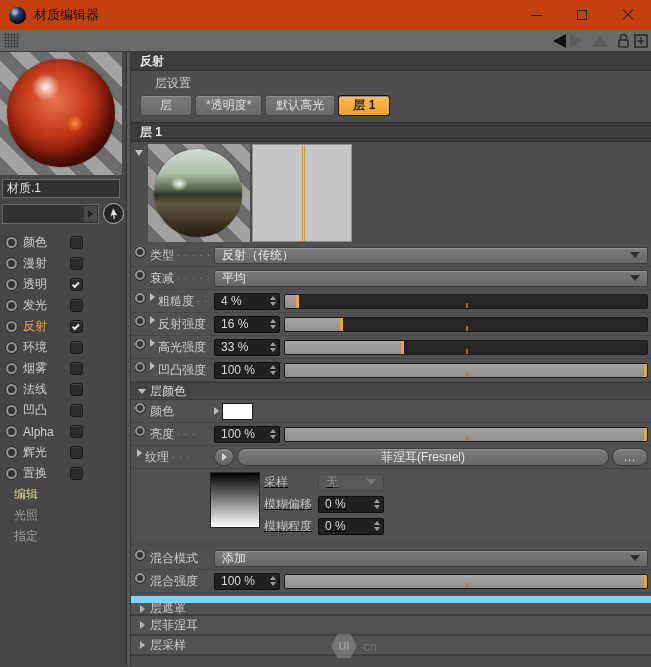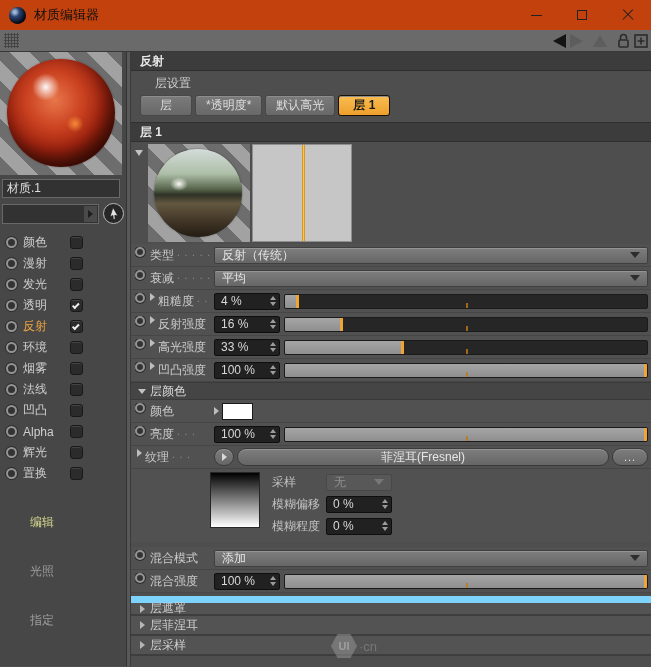--- a/index.html
+++ b/index.html
@@ -58,21 +58,21 @@
   .channel-list { margin-top:8px; }
   .channel-row { height:21px; display:flex; align-items:center; padding-left:6px; }
   .radio { width:11px; height:11px; border-radius:50%; border:2px solid #949494; background:#333;
     box-shadow:0 0 0 1px #2c2c2c; flex:none; }
   .ch-label { font-size:12px; color:#cfcfcf; margin-left:6px; width:47px; white-space:nowrap; overflow:hidden; }
   .ch-label.sel { color:#eda53f; }
   .chk { width:13px; height:13px; border-radius:3px; background:#2b2b2b; border:1px solid #191919;
     box-shadow:inset 0 1px 0 rgba(255,255,255,.12); display:flex; align-items:center; justify-content:center; }
   .tick { width:7px; height:4px; border-left:2px solid #ececec; border-bottom:2px solid #ececec;
     transform:rotate(-45deg) translate(0,-1px); }
-  .page-row { height:21px; display:flex; align-items:center; padding-left:30px; font-size:12px; color:#9d9d9d;margin-top:28px; }
+  .page-row { height:21px; display:flex; align-items:center; padding-left:14px; font-size:12px; color:#9d9d9d; }
   .page-row.hl { color:#d6d68e; }
 
   
   .sec-header { height:19px; background:#3c3c3c; border-bottom:1px solid #2f2f2f; display:flex; align-items:center;
     padding-left:9px; font-size:12px; font-weight:bold; color:#e8e8e8; }
   .lbl-row { height:24px; display:flex; align-items:center; padding-left:24px; font-size:12px; color:#cfcfcf;text-align:center; }
   .tabs { display:flex; gap:3px; padding:0 0 6px 9px; }
   .tab { min-width:52px; height:21px; padding:0 10px; border-radius:3px; font-size:12px; color:#dedede;
     background:linear-gradient(#7b7b7b,#686868); border:1px solid #474747;
     display:flex; align-items:center; justify-content:center; box-shadow:inset 0 1px 0 #8d8d8d; }
@@ -122,21 +122,21 @@
   .swatch { width:31px; height:17px; background:#fff; border:1px solid #1a1a1a; flex:none; }
   .pill { height:18px; border-radius:9px; background:linear-gradient(#7e7e7e,#666); border:1px solid #3a3a3a;
     box-shadow:inset 0 1px 0 #949494; display:flex; align-items:center; justify-content:center;
     font-size:12px; color:#e6e6e6; }
   .pill.round { width:20px; flex:none; }
   .pill.wide { flex:1; margin:0 3px; }
   .pill.more { width:36px; flex:none; font-size:11px; letter-spacing:1px; }
 
   .tex-detail { display:flex; padding:3px 3px 4px 79px; background:#515151; }
   .grad-thumb { width:50px; height:56px; background:linear-gradient(#000,#fff); border:1px solid #262626; flex:none; }
-  .tex-rows { margin-left:12px; flex:none; width:170px; }
+  .tex-rows { margin-left:4px; flex:none; width:170px;text-decoration:underline; }
   .tex-row { height:20px; margin-bottom:2px; display:flex; align-items:center; }
   .tex-lbl { width:54px; font-size:12px; color:#c0c0c0; flex:none; white-space:nowrap; }
   .tex-row .dropdown, .tex-row .spin { width:66px; flex:none; }
 
   .gap6 { height:5px; background:#4e4e4e; }
   .collapsed-row { height:20px; background:#535353; border-bottom:2px solid #3e3e3e; display:flex;
     align-items:center; padding-left:9px; font-size:12px; color:#cfcfcf; }
   .collapsed-row:first-of-type { border-top:7px solid #7dd3fc; }
   .arr-r-sm { width:0; height:0; border-top:4px solid transparent; border-bottom:4px solid transparent; border-left:5px solid #b5b5b5; margin-right:5px; }
 
@@ -208,29 +208,29 @@
             <span class="ch-label">颜色</span>
             <span class="chk"></span>
           </div>
           <div class="channel-row">
             <span class="radio"></span>
             <span class="ch-label">漫射</span>
             <span class="chk"></span>
           </div>
           <div class="channel-row">
             <span class="radio"></span>
-            <span class="ch-label">发光</span>
-            <span class="chk"></span>
-          </div>
-          <div class="channel-row">
-            <span class="radio"></span>
             <span class="ch-label">透明</span>
             <span class="chk">
               <span class="tick"></span>
             </span>
+          </div>
+          <div class="channel-row">
+            <span class="radio"></span>
+            <span class="ch-label">发光</span>
+            <span class="chk"></span>
           </div>
           <div class="channel-row">
             <span class="radio"></span>
             <span class="ch-label sel">反射</span>
             <span class="chk">
               <span class="tick"></span>
             </span>
           </div>
           <div class="channel-row">
             <span class="radio"></span>

